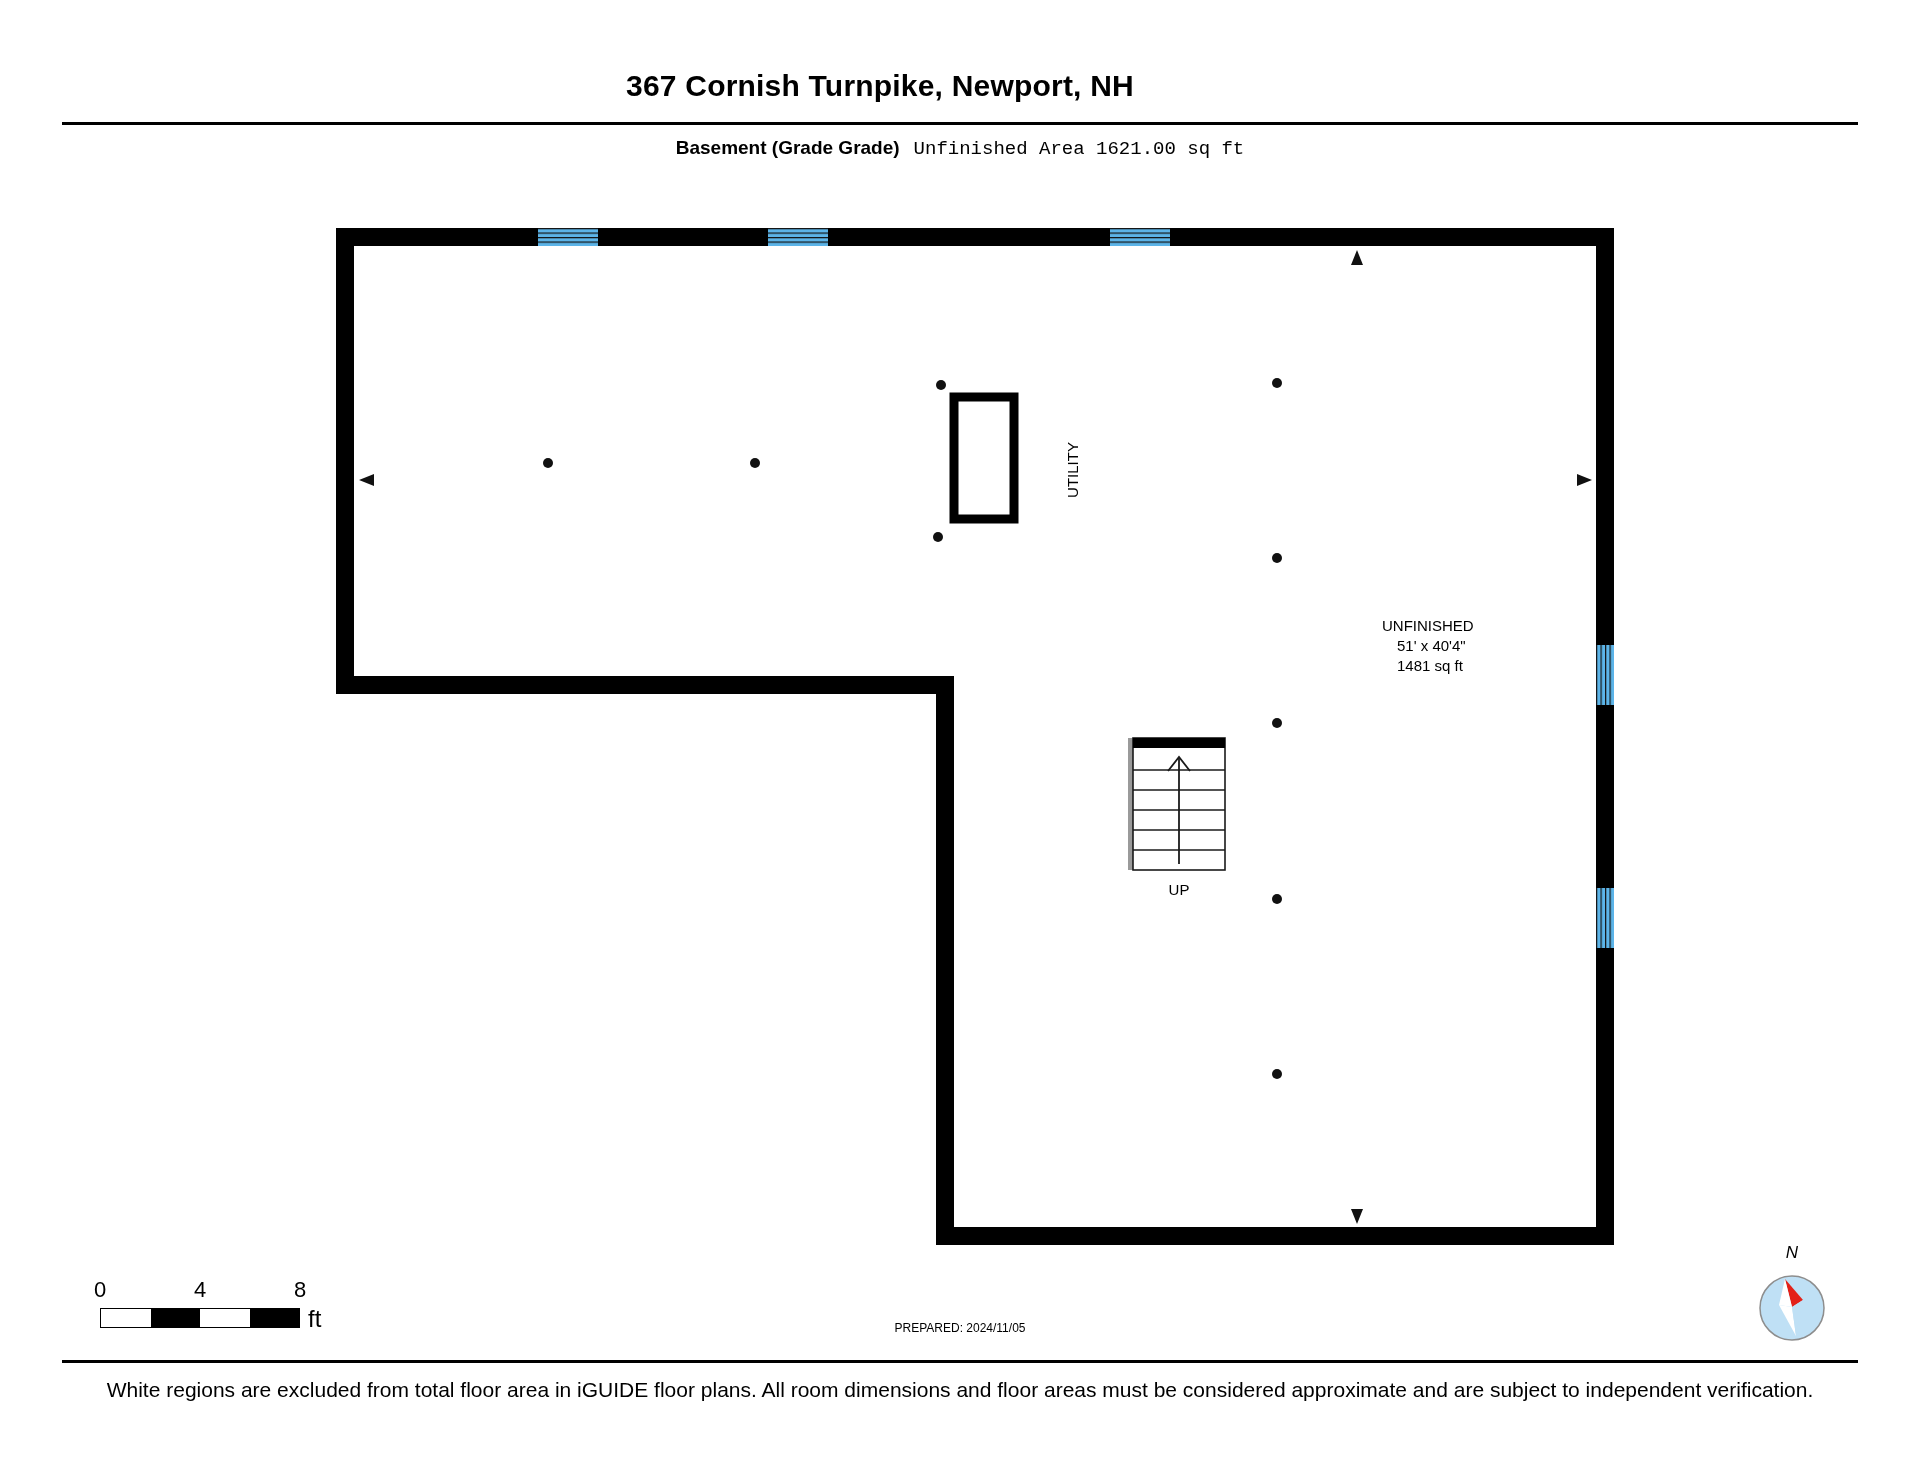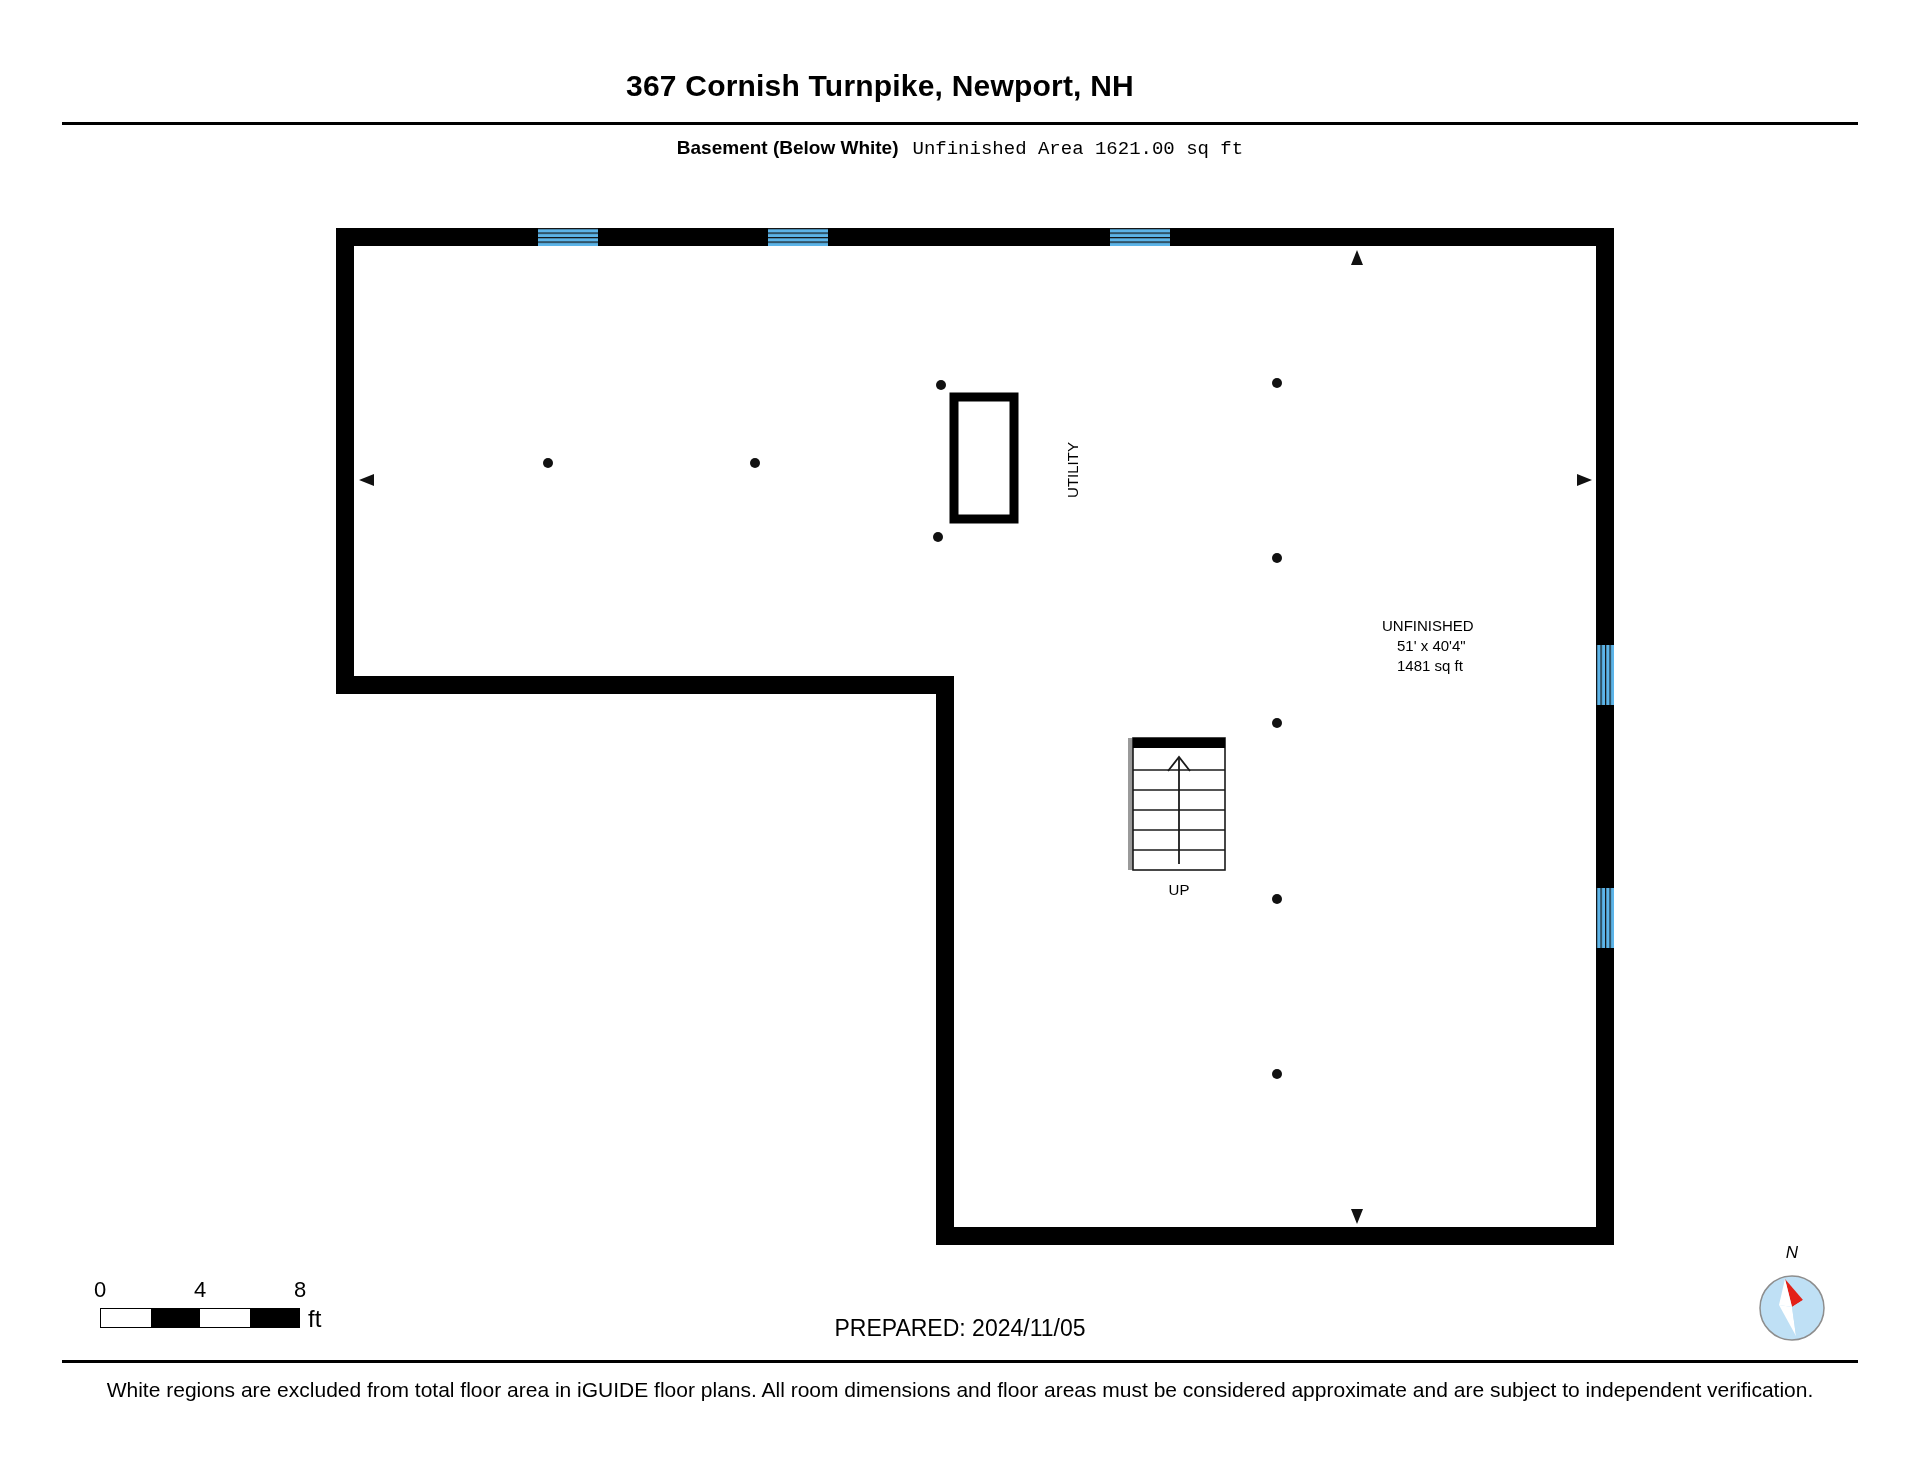--- a/index.html
+++ b/index.html
@@ -92,21 +92,21 @@
     top: 1309px;
     font-size: 24px;
     line-height: 20px;
   }
   #prepared {
     position: absolute;
     left: 0;
     top: 1317px;
     width: 1920px;
     text-align: center;
-    font-size: 23px;
+    font-size: 12px;
     line-height: 22px;
   }
   #compass {
     position: absolute;
     left: 1752px;
     top: 1268px;
     width: 80px;
     height: 80px;
   }
   #compass-n {
@@ -150,21 +150,21 @@
   }
 </style>
 </head>
 <body>
 
 <div id="page-title">367 Cornish Turnpike, Newport, NH</div>
 
 <div id="header-rule"></div>
 
 <div id="subtitle-row">
-  <span class="level-name">Basement (Below White)</span><span class="area-text">Unfinished Area 1621.00 sq ft</span>
+  <span class="level-name">Basement (Grade Grade)</span><span class="area-text">Unfinished Area 1621.00 sq ft</span>
 </div>
 
 <svg id="floorplan" viewBox="0 0 1920 1483" width="1920" height="1483" xmlns="http://www.w3.org/2000/svg">
 
   <path d="M 340 228 L 1610 228 L 1610 1245 L 945 1245 L 945 690 L 340 690 Z" fill="#ffffff"></path>
 
   <rect x="336" y="228" width="1278" height="18" fill="#000000"></rect>
 
   <rect x="336" y="228" width="18" height="466" fill="#000000"></rect>
 

